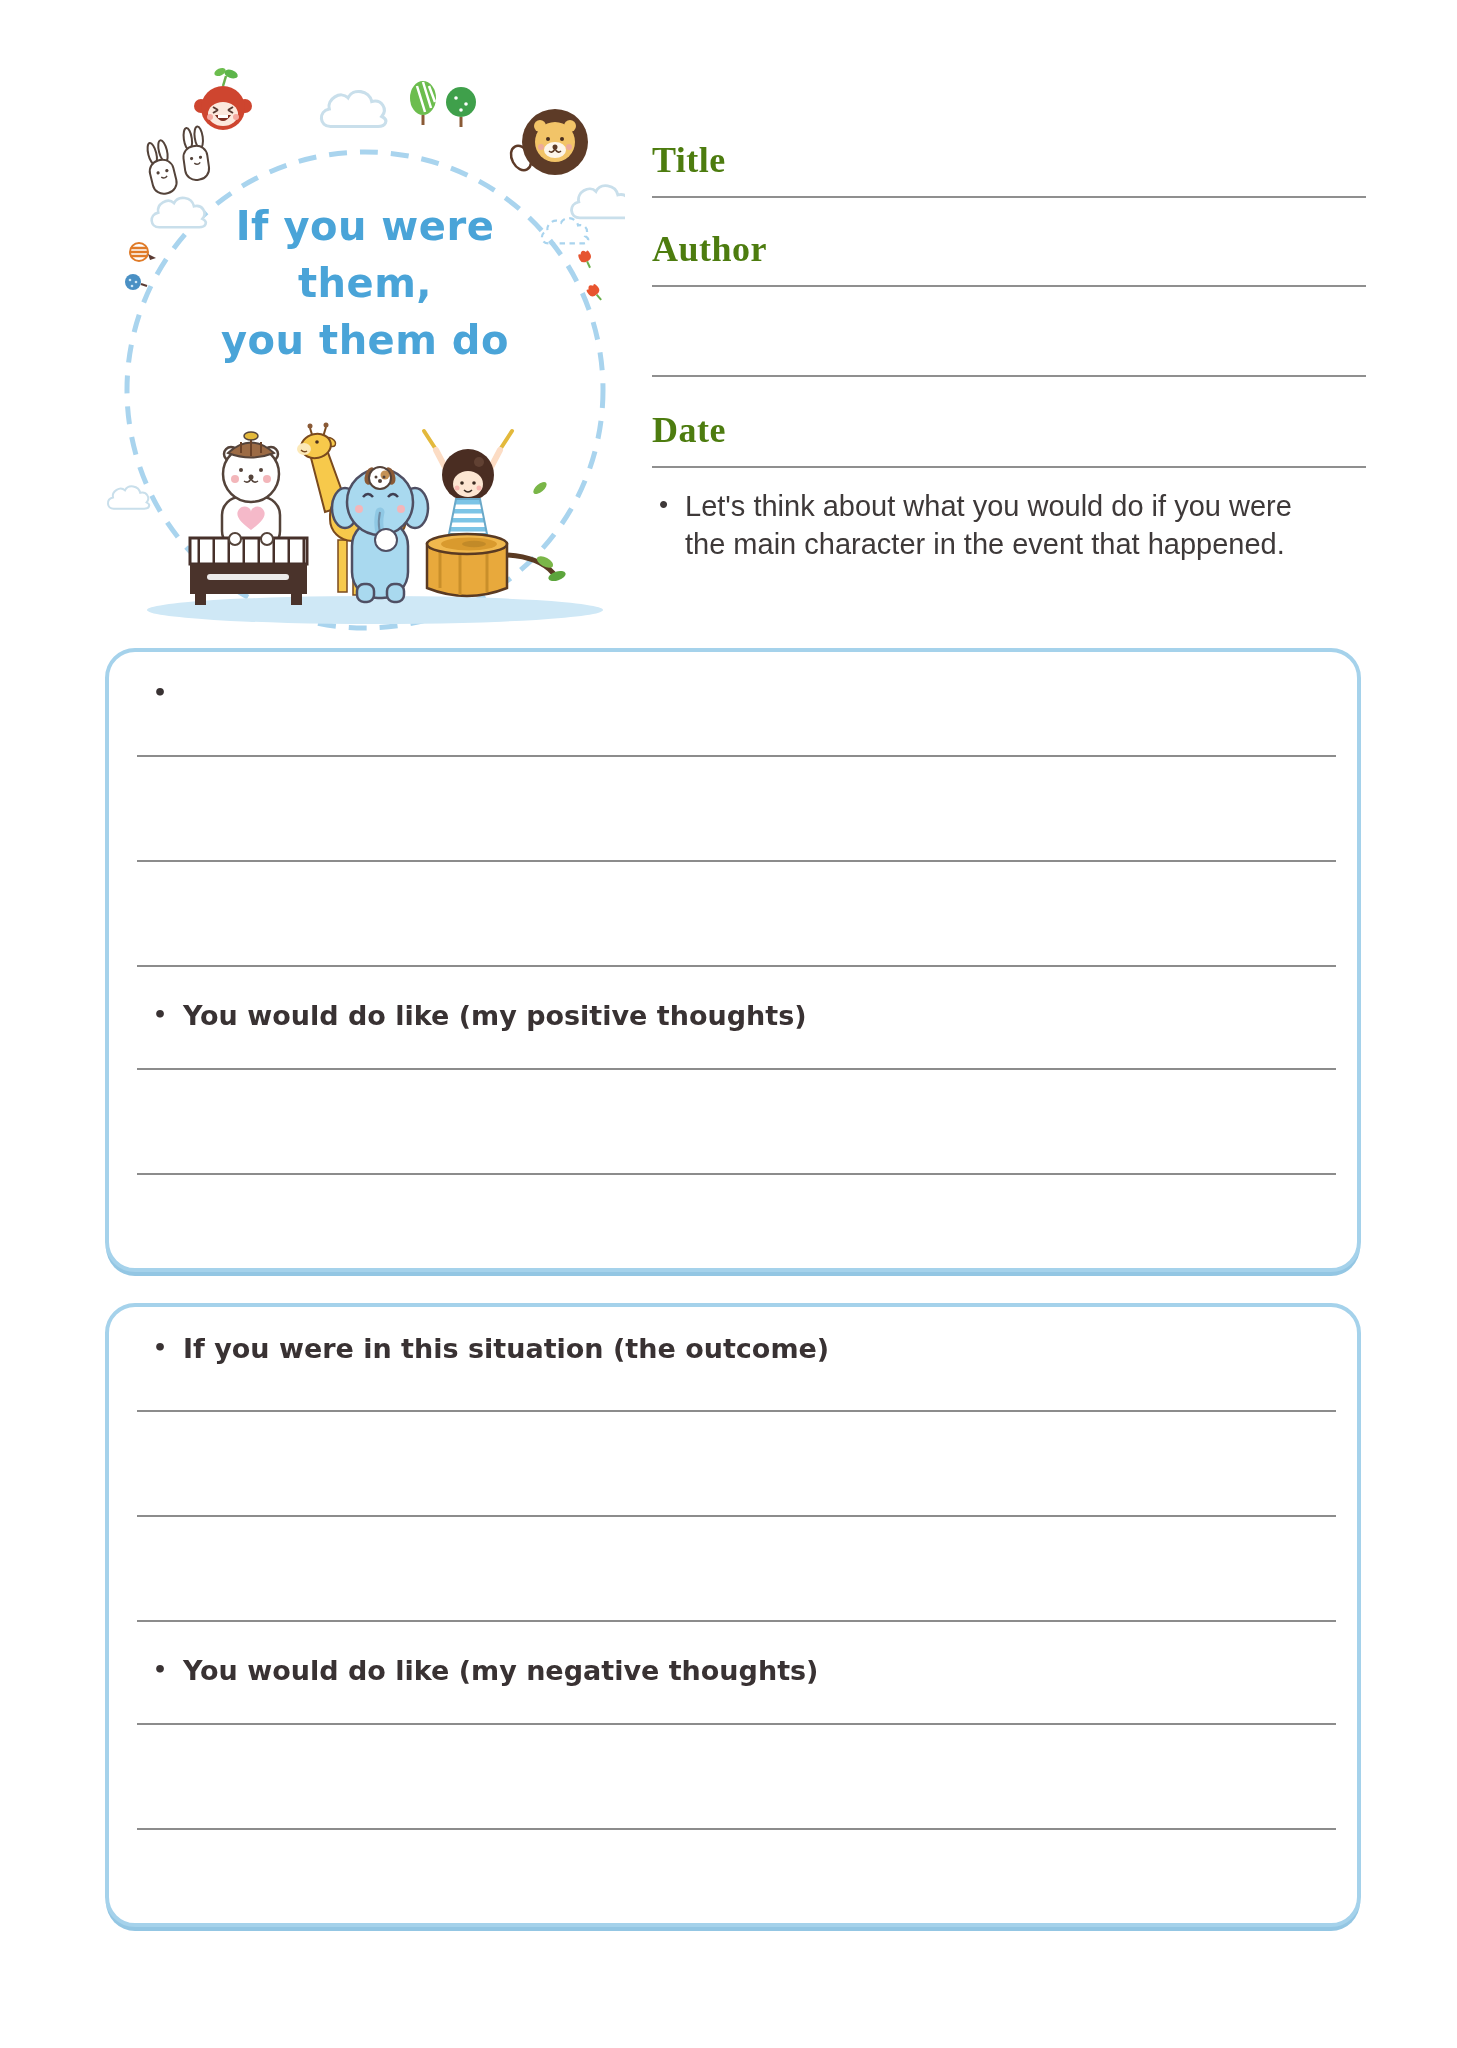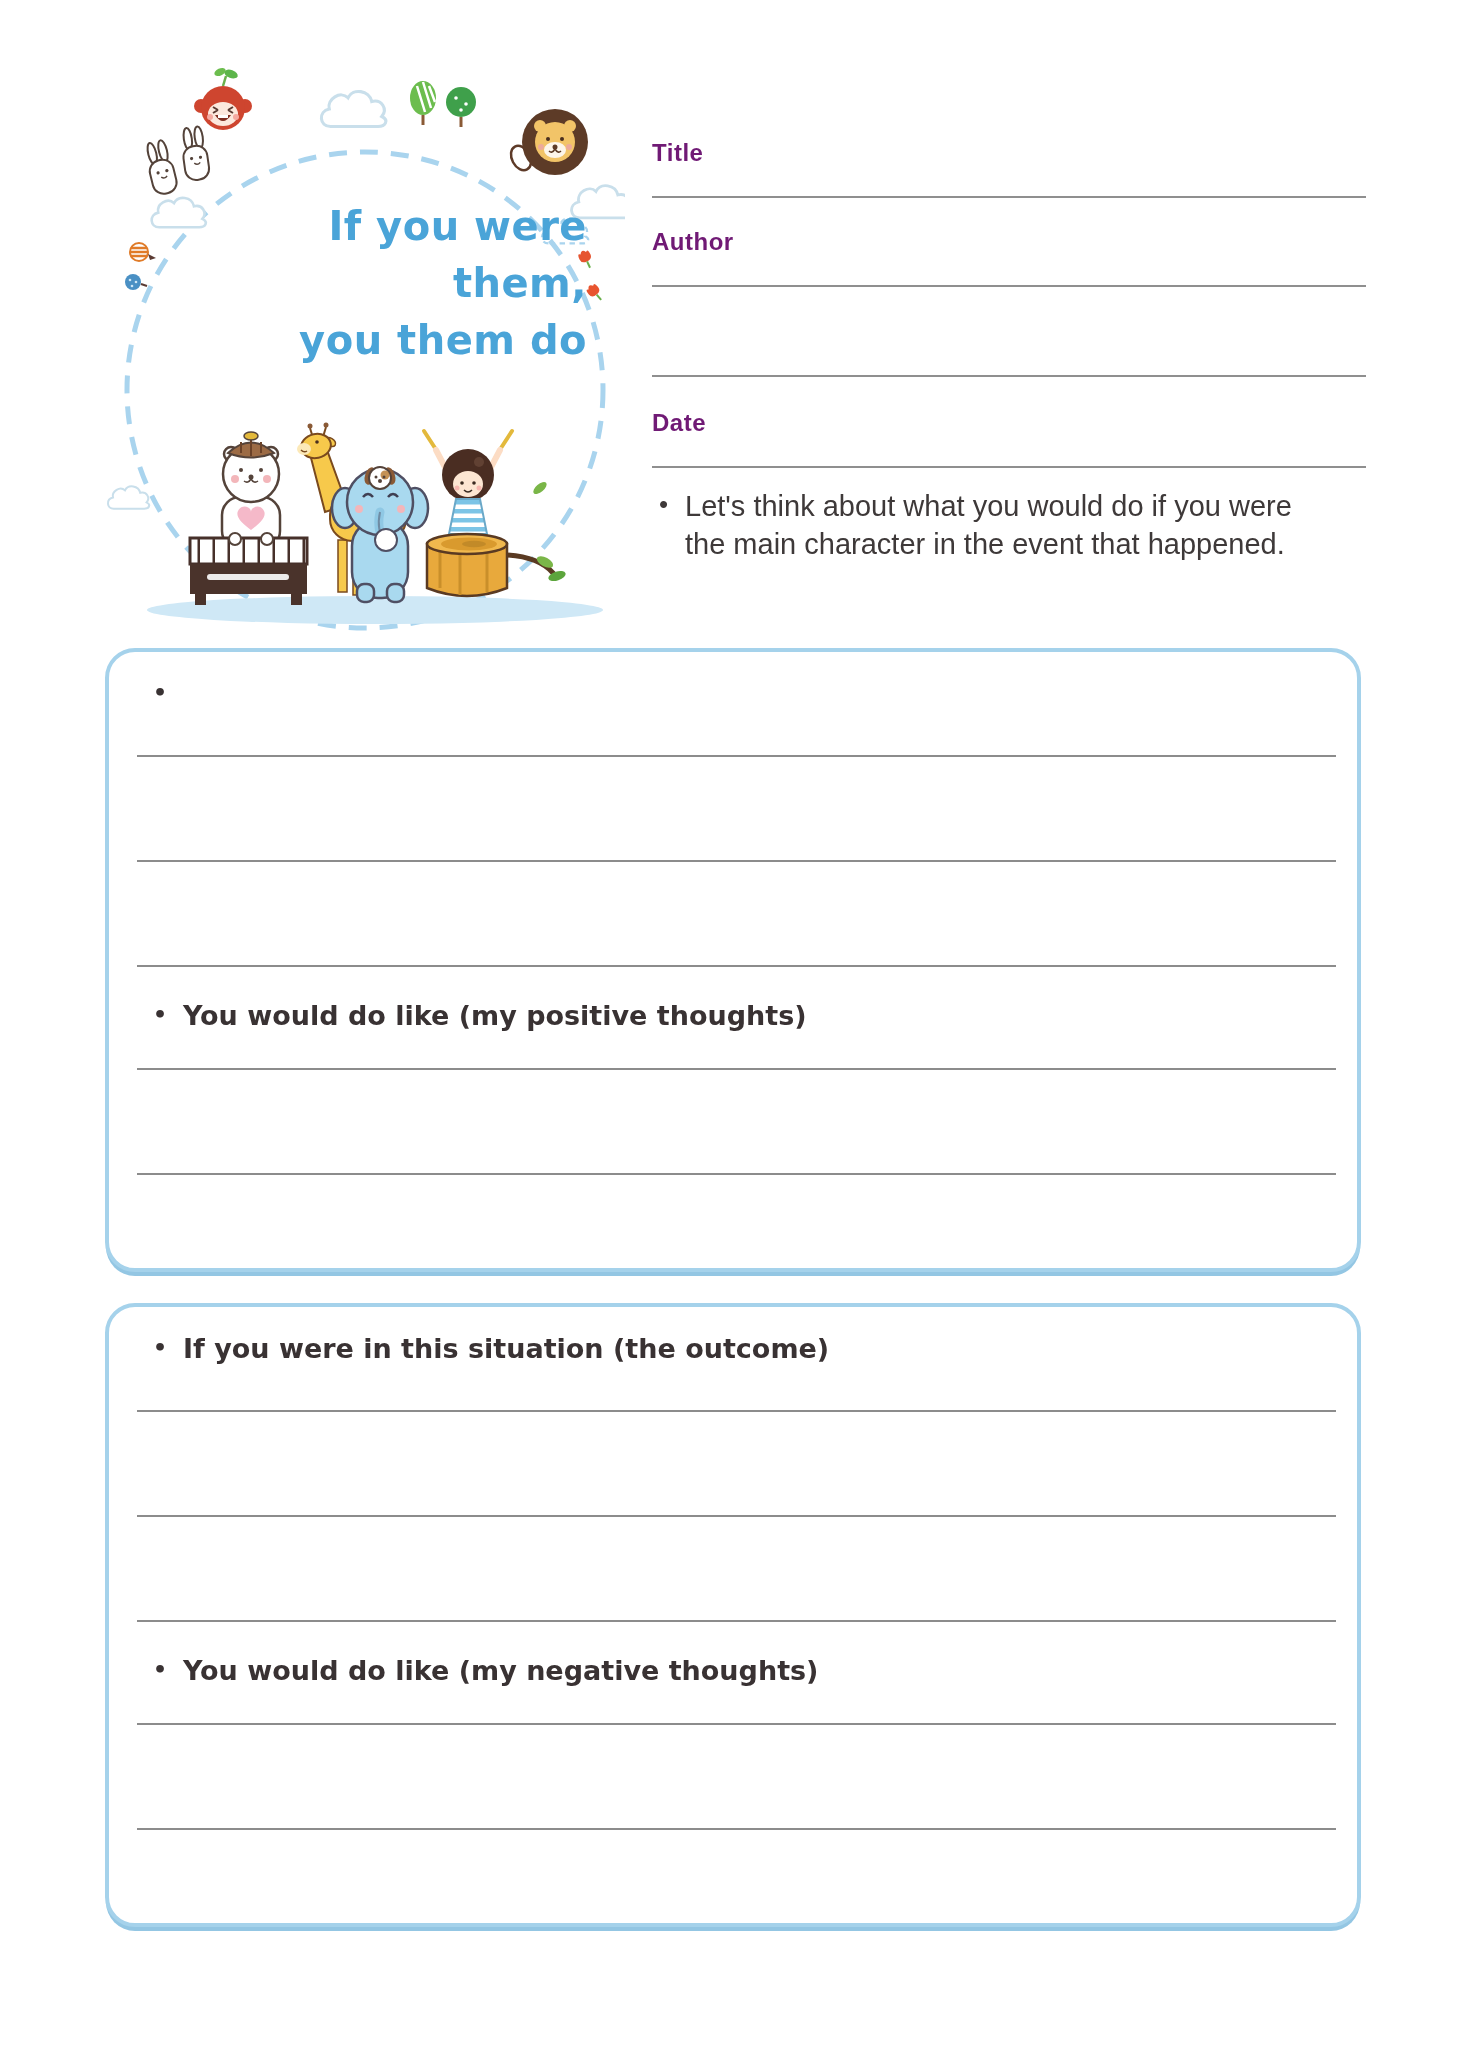--- a/index.html
+++ b/index.html
@@ -2,28 +2,28 @@
 <html><head>
 <meta charset="utf-8">
 <style>
   html,body{margin:0;padding:0;background:#ffffff;}
   .page{position:relative;width:1457px;height:2048px;background:#ffffff;overflow:hidden;
         font-family:"Liberation Sans",sans-serif;}
 
   
   .badge{position:absolute;left:95px;top:50px;width:530px;height:612px;}
   .badge svg{position:absolute;left:0;top:0;}
-  .badge-title{position:absolute;left:48px;top:148px;width:444px;text-align:right;
+  .badge-title{position:absolute;left:48px;top:148px;width:444px;text-align:center;
         font-family:"DejaVu Sans",sans-serif;font-weight:bold;font-size:40px;line-height:57px;
         color:#4aa4d8;letter-spacing:.5px;}
 
   
   .field{position:absolute;left:652px;width:714px;height:62px;}
-  .field-label{font-size:24px;font-weight:bold;color:#701a75;letter-spacing:.5px;
-        font-family:Liberation Sans, sans-serif;}
+  .field-label{font-size:36px;font-weight:bold;color:#4d7c0f;letter-spacing:.5px;
+        font-family:Liberation Serif, serif;}
   .field-line{position:absolute;left:0;right:0;top:57px;border-top:2px solid #8f8f8f;}
   .f1{top:139px}.f2{top:228px}.f3{top:318px}.f4{top:409px}
 
   .note{position:absolute;left:655px;top:487px;width:676px;padding-left:30px;box-sizing:border-box;
         font-size:29px;line-height:38px;color:#3e3939;}
   .note .bullet{position:absolute;left:4px;top:-2px;font-size:26px;color:#3e3939;}
 
   
   .answer-box{position:absolute;left:105px;width:1256px;height:624px;background:#ffffff;
         border:4px solid #a5d2eb;border-radius:30px;box-sizing:border-box;

